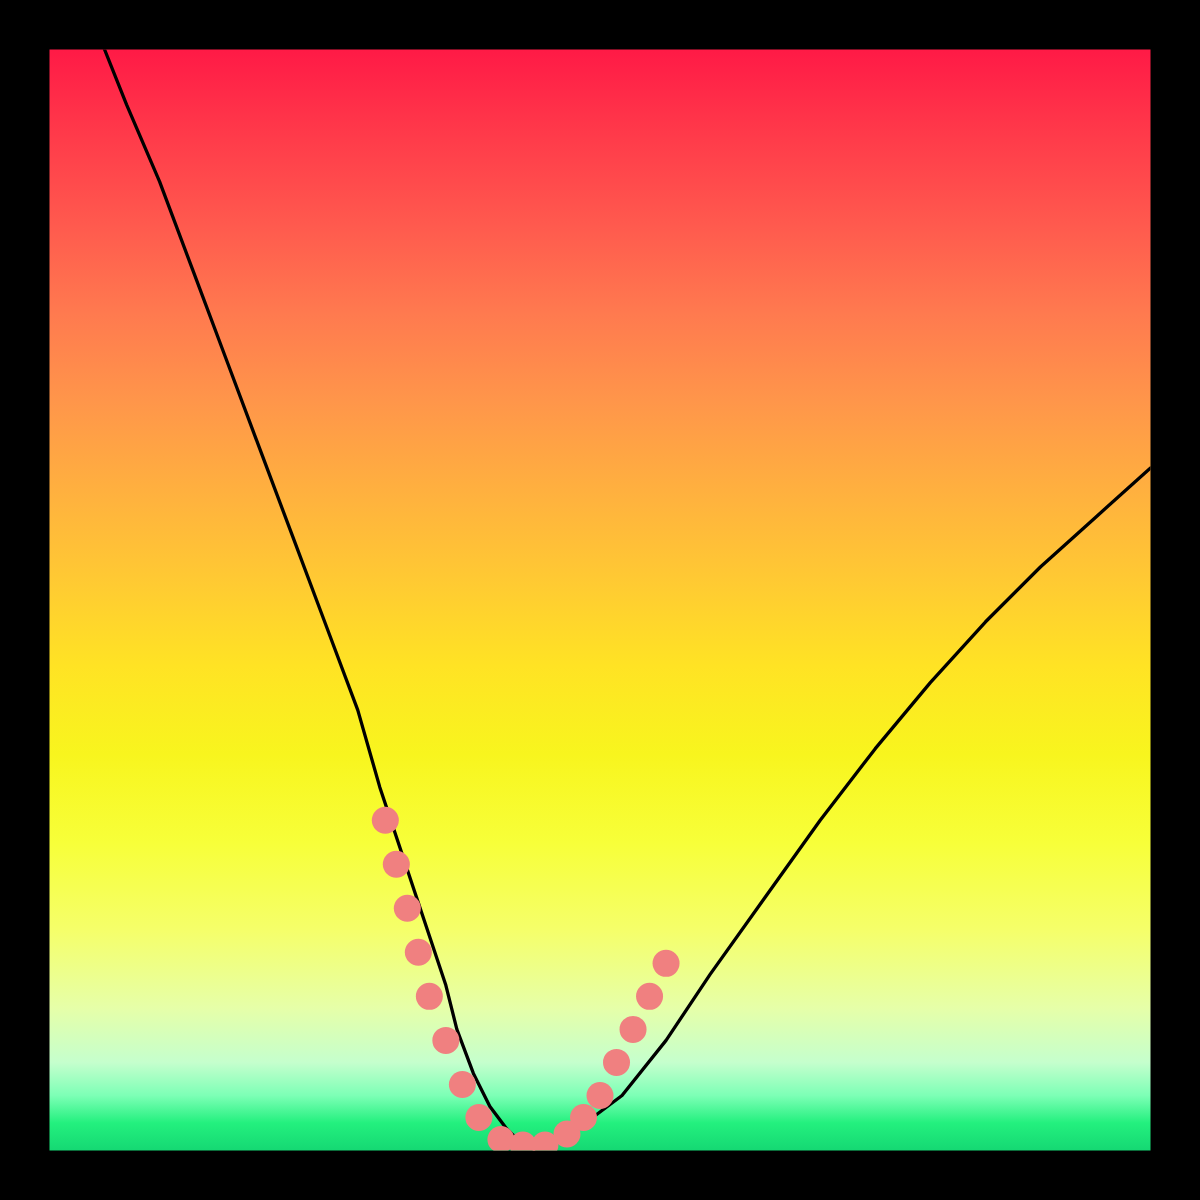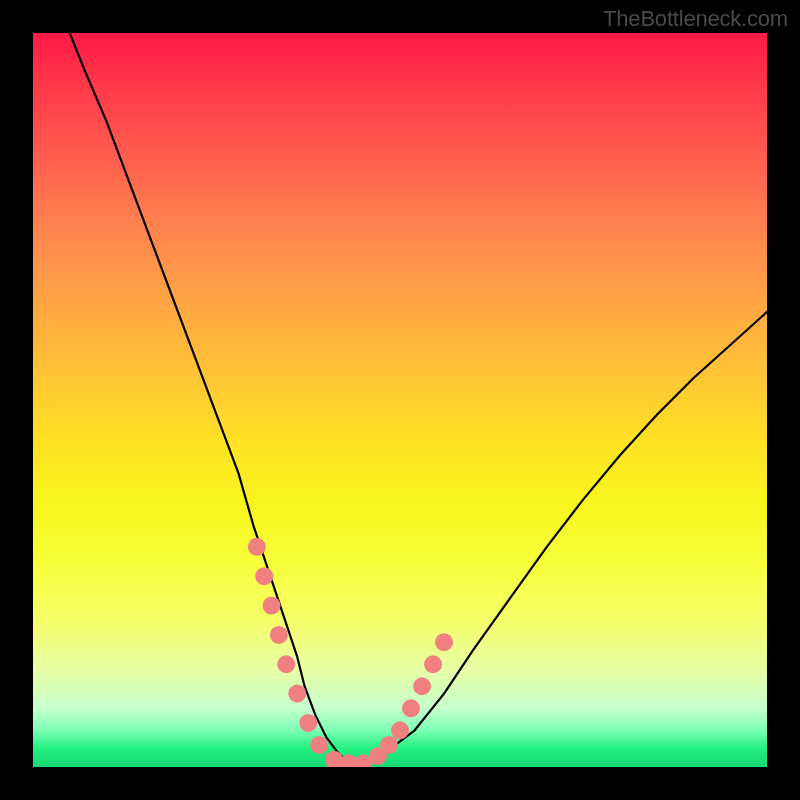--- a/index.html
+++ b/index.html
@@ -66,21 +66,20 @@
   .marker {
     fill: #f08080;
     stroke: none;
   }
 </style>
 </head>
 <body>
 
 <div class="canvas">
   <div class="plot-area"></div>
-  <div class="watermark">TheBottleneck.com</div>
   <svg class="overlay" viewBox="0 0 734 734" preserveAspectRatio="none">
     <path id="curve" class="curve-path" d="M36.70 0.00 L51.38 36.70 L73.40 88.08 L95.42 146.80 L117.44 205.52 L139.46 264.24 L161.48 322.96 L183.50 381.68 L205.52 440.40 L220.20 491.78 L234.88 535.82 L249.56 579.86 L264.24 623.90 L271.58 653.26 L282.59 682.62 L293.60 704.64 L304.61 719.32 L315.62 730.33 L330.30 730.33 L352.32 719.32 L381.68 697.30 L411.04 660.60 L440.40 616.56 L477.10 565.18 L513.80 513.80 L550.50 466.09 L587.20 422.05 L623.90 381.68 L660.60 344.98 L697.30 311.95 L734.00 278.92"></path>
     <g id="markers">
         <circle cx="223.87" cy="513.80" r="9" class="marker"></circle>
         <circle cx="231.21" cy="543.16" r="9" class="marker"></circle>
         <circle cx="238.55" cy="572.52" r="9" class="marker"></circle>
         <circle cx="245.89" cy="601.88" r="9" class="marker"></circle>
         <circle cx="253.23" cy="631.24" r="9" class="marker"></circle>
         <circle cx="264.24" cy="660.60" r="9" class="marker"></circle>
         <circle cx="275.25" cy="689.96" r="9" class="marker"></circle>

